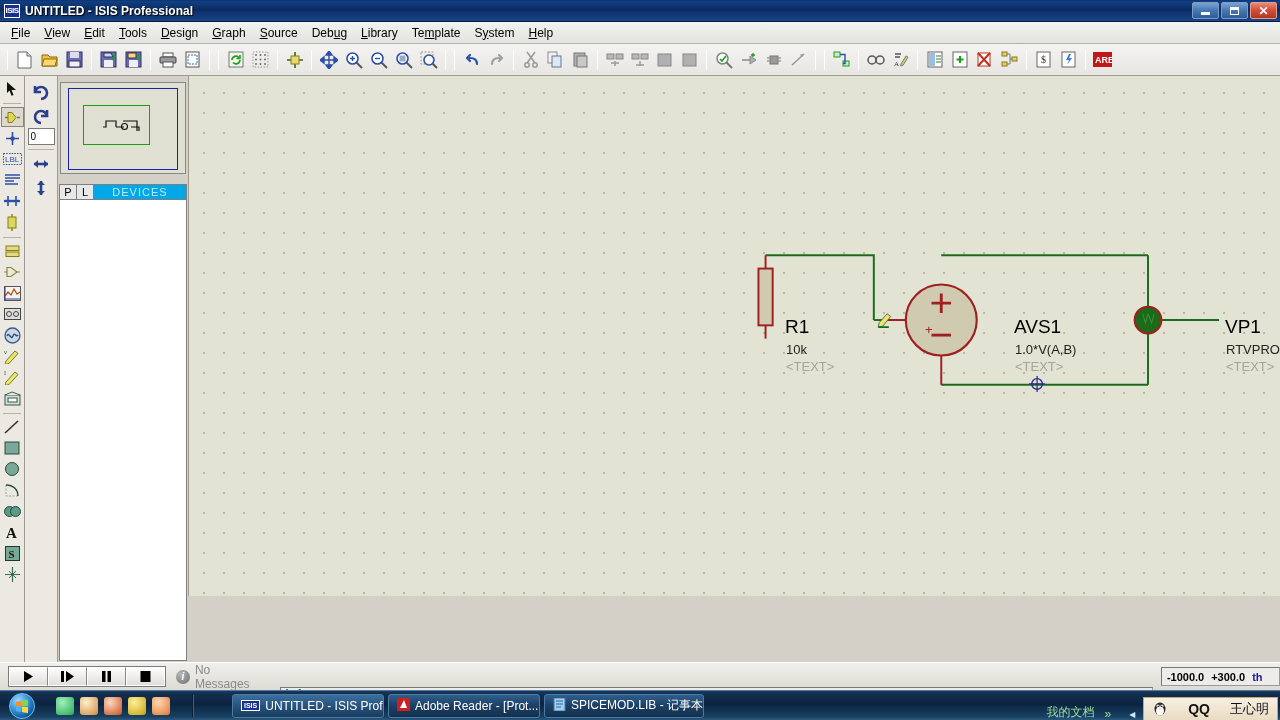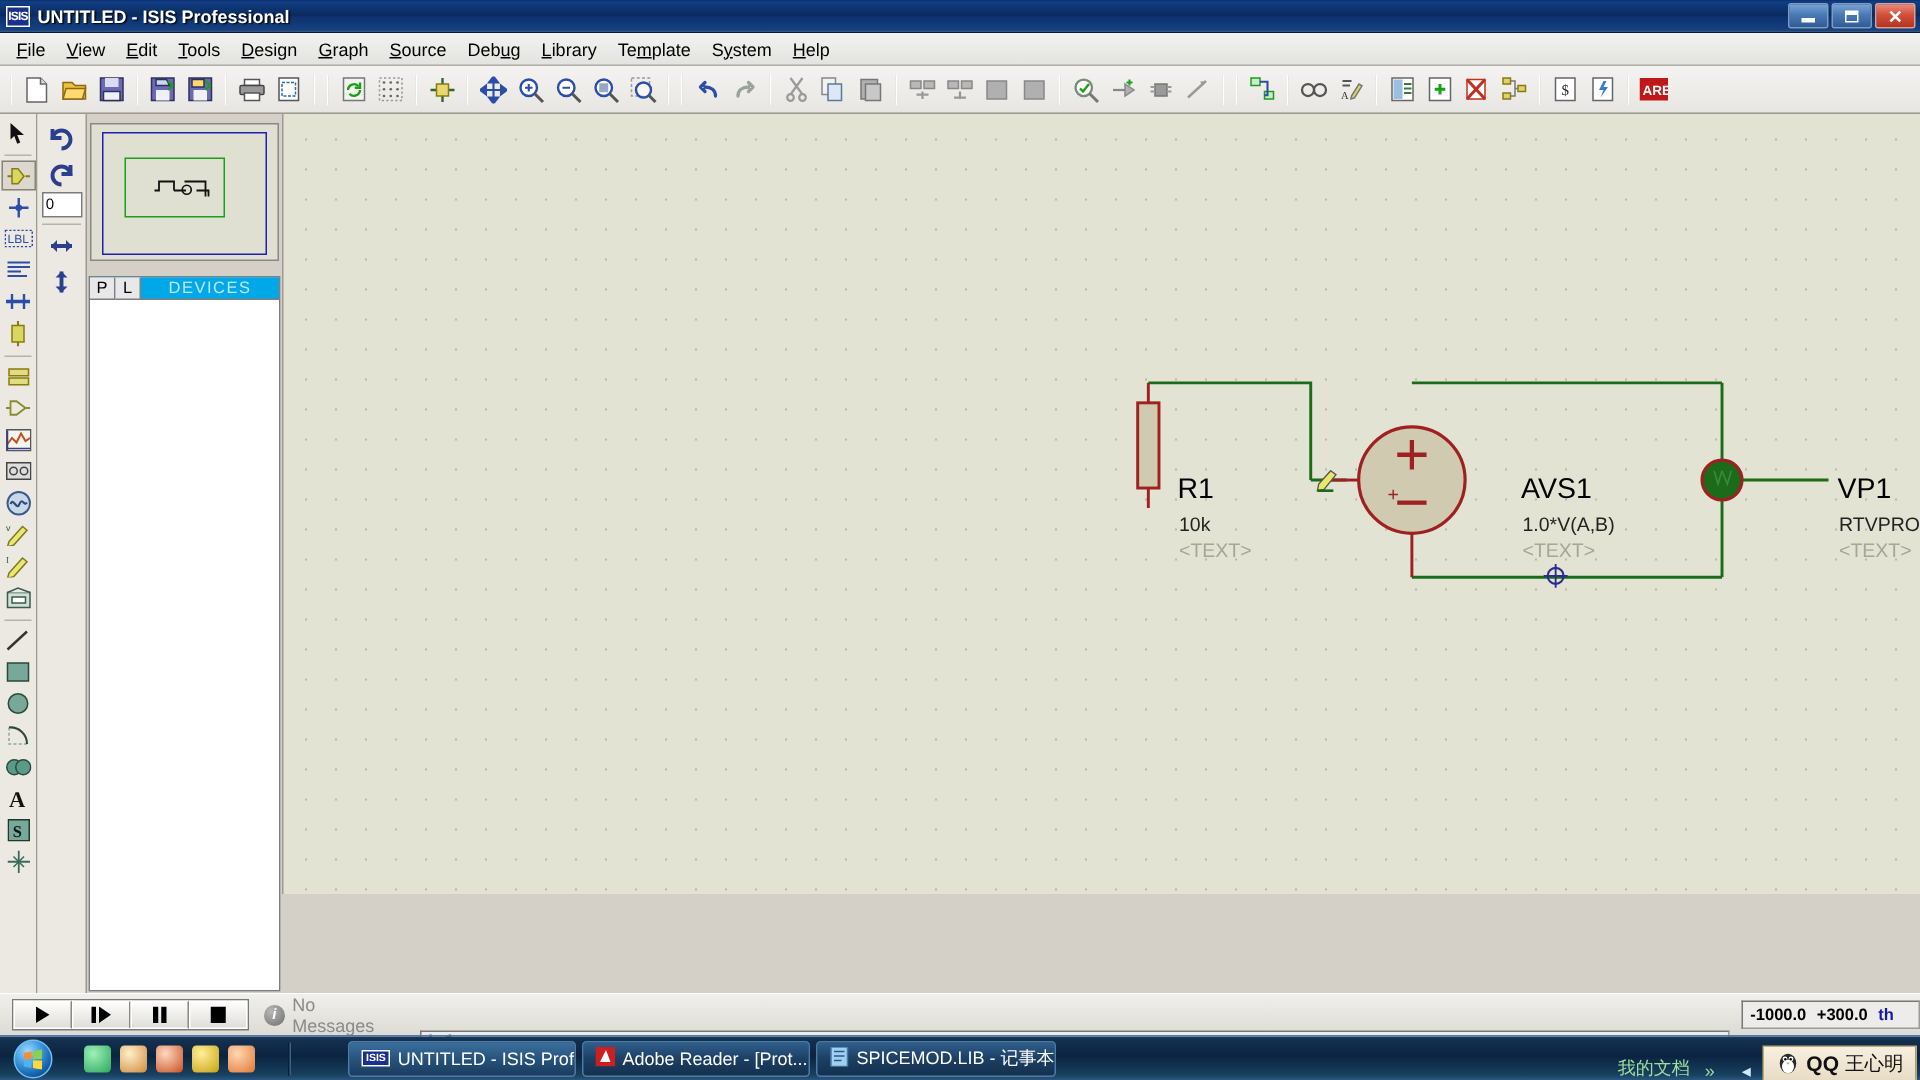--- a/index.html
+++ b/index.html
@@ -192,21 +192,21 @@
     height:24px; display:flex; align-items:center; gap:5px; padding:0 8px;
     border-radius:3px; color:#fff; font-size:12px;
     background: linear-gradient(to bottom, #2f5f8d, #1c3f63 50%, #14304e);
     border:1px solid #4c7ba6; max-width:160px; overflow:hidden; white-space:nowrap;
   }
   .task.active { background: linear-gradient(to bottom, #3c6f9e, #27537c 50%, #1a3c5e); }
   .tray { position:absolute; right:0; top:0; height:30px; display:flex; align-items:flex-end; }
   .tray-docs { color:#9ede9e; font-size:12px; margin-right:10px; }
   .tray-chev { color:#cfe8ff; font-size:12px; margin-right:8px; }
   .qqbox {
-    height:24px; display:flex; align-items:center; gap:4px; padding:0 8px;
+    height:24px; display:flex; align-items:center; gap:20px; padding:0 8px;
     background: linear-gradient(to bottom, #f7efe0, #e8dcc4);
     border:1px solid #c0a878; color:#111; font-size:13px; margin-right:2px;
   }
   .sep-v { width:2px; height:22px; background:#0a1f38; border-right:1px solid #3a6088; margin:0 6px; }
 </style>
 </head>
 <body>
 
 <div id="app">
 

